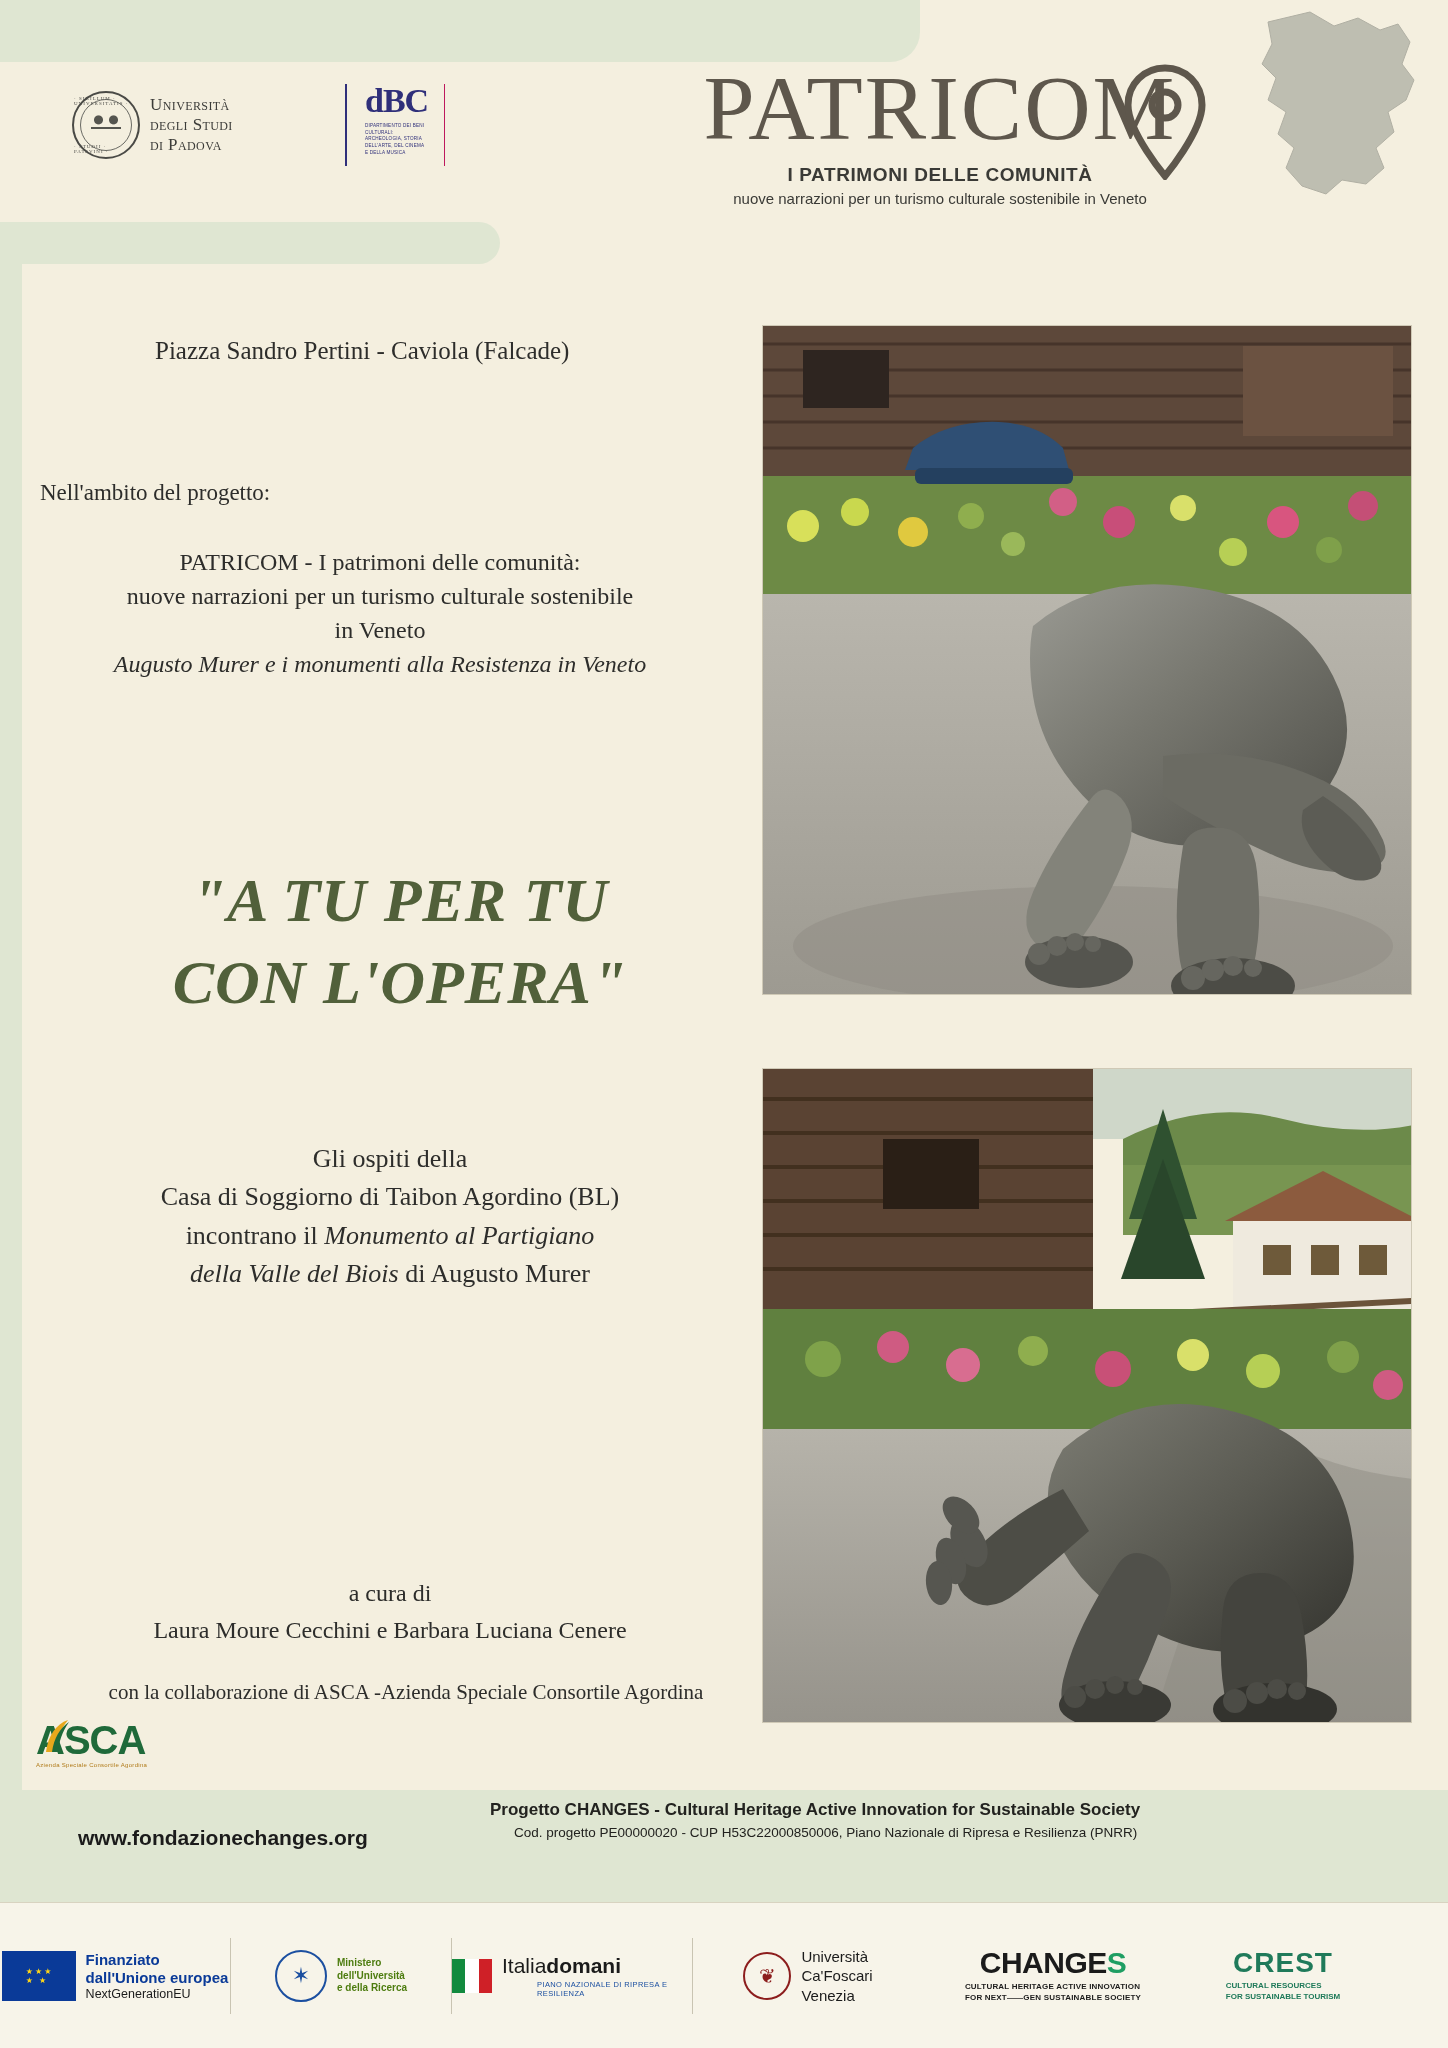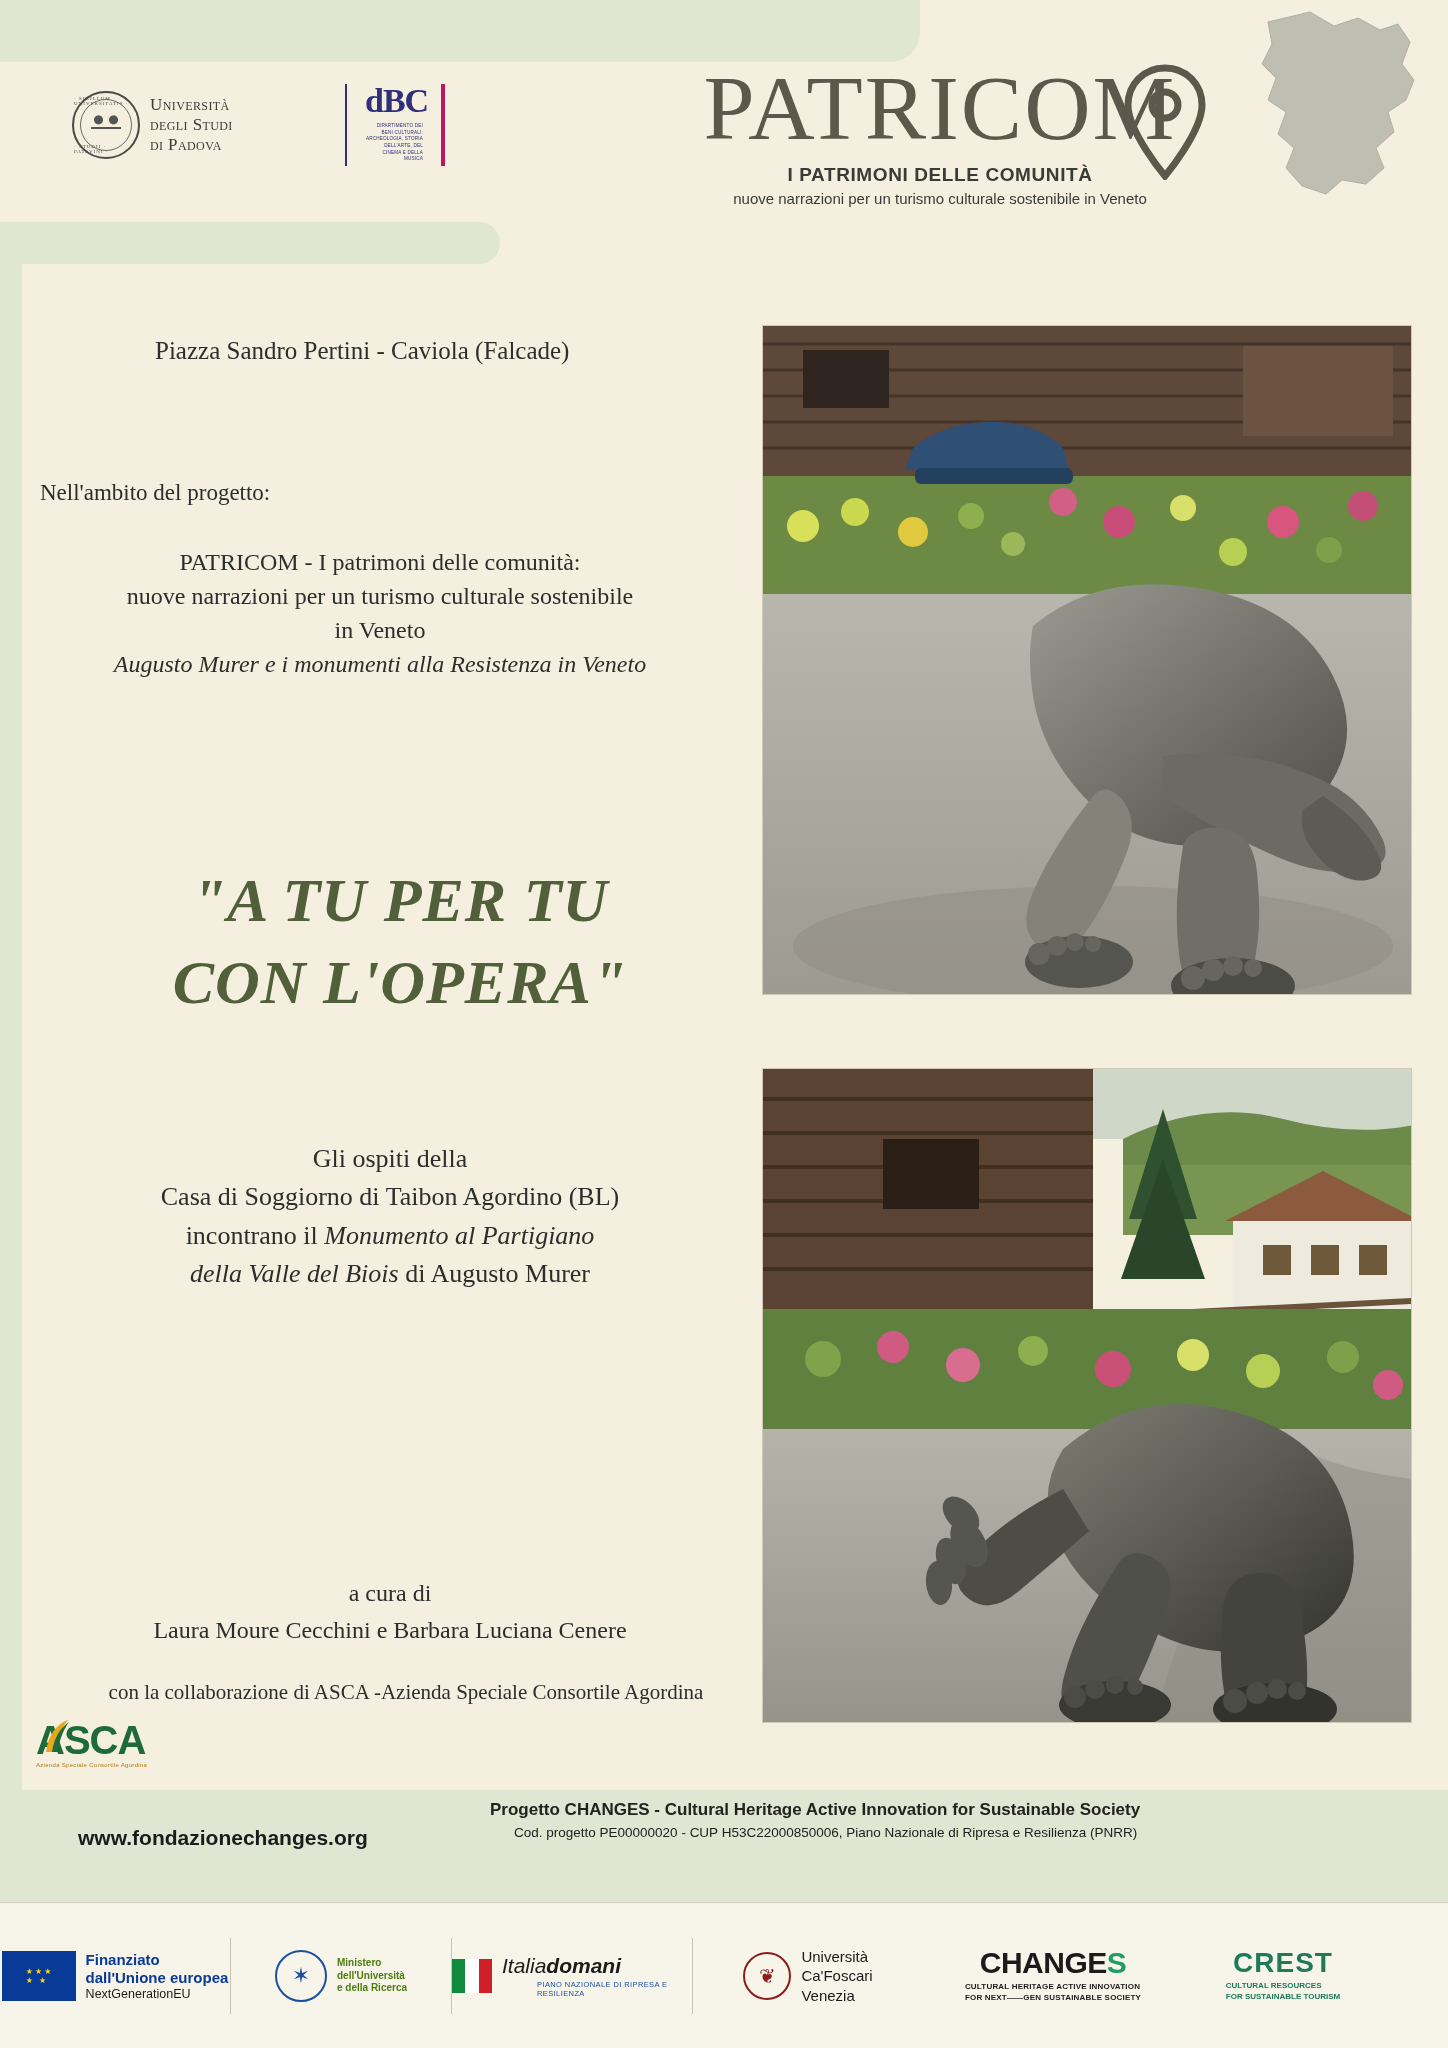--- a/index.html
+++ b/index.html
@@ -111,23 +111,23 @@
     line-height: 1.18;
     color: #3b3b38;
     font-variant: small-caps;
     letter-spacing: 0.4px;
   }
   .logo-dbc {
     position: absolute;
     left: 345px; top: 84px;
     width: 100px; height: 82px;
     border-left: 2px solid #2f2f7a;
-    border-right: 4px solid #be185d;
+    border-right: 1px solid #be185d;
     padding: 0 18px;
-    text-align: right;
+    text-align: left;
   }
   .dbc-mark {
     font-family: "Liberation Serif", serif;
     font-size: 34px;
     font-weight: bold;
     color: #2f2f7a;
     line-height: 1;
     letter-spacing: -1px;
   }
   .dbc-sub {
@@ -363,21 +363,20 @@
   .italia-flag {
     width: 40px; height: 34px;
     background: linear-gradient(to right, #128a3e 0 33.3%, #ffffff 33.3% 66.6%, #cf2027 66.6% 100%);
     flex: 0 0 auto;
   }
   .italia-text {
     font-family: "Liberation Sans", sans-serif;
     font-size: 21px;
     color: #1b1b1b;
     line-height: 1;
-    font-style: italic;
   }
   .italia-text b { color: #1b1b1b; }
   .italia-sub {
     font-family: "Liberation Sans", sans-serif;
     font-size: 7.5px;
     color: #1b4fa0;
     letter-spacing: 0.4px;
     margin-top: 4px;
     padding-left: 35px;
   }

